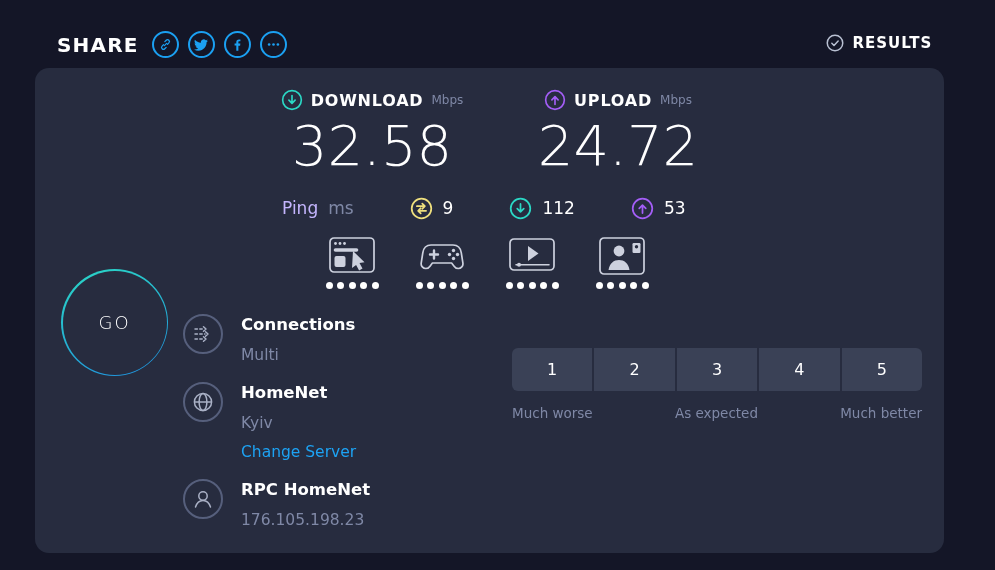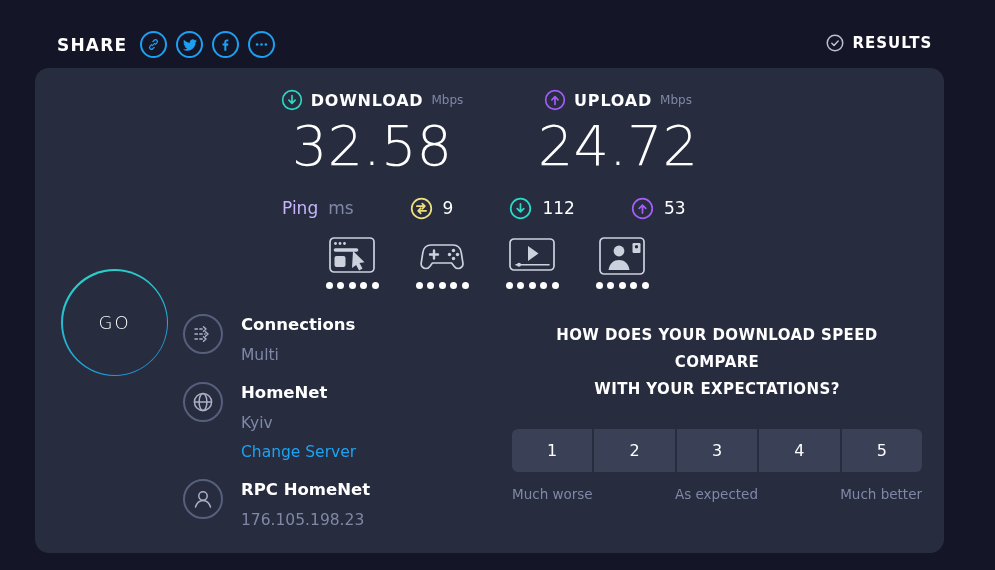--- a/index.html
+++ b/index.html
@@ -8,21 +8,21 @@
     background:#141627;
     font-family:"DejaVu Sans","Liberation Sans",sans-serif;
     color:#fff;
     position:relative;
   }
   .root { position:absolute; inset:0; }
 
   
   .topbar { position:absolute; left:0; top:0; width:995px; height:68px; }
   .share-group { position:absolute; left:57px; top:31px; display:flex; align-items:center; gap:9px; }
-  .share-label { font-size:17px; font-weight:bold; letter-spacing:1.2px; color:#fff; margin-right:4px; }
+  .share-label { font-size:20px; font-weight:bold; letter-spacing:1.2px; color:#fff; margin-right:4px; }
   .round-icon {
     width:27px; height:27px; border-radius:50%;
     border:2px solid #1ba0f2; display:flex; align-items:center; justify-content:center;
     cursor:pointer; flex:0 0 auto;
   }
   .result-id { position:absolute; left:0; top:37px; width:995px; text-align:center; font-size:15px; color:#7f88a6; }
   .result-id .rid-value { color:#1da2f3; }
   .topnav { position:absolute; right:57px; top:33px; display:flex; align-items:center; gap:24px;flex-direction:column; }
   .topnav-item { display:flex; align-items:center; gap:8px; cursor:pointer; }
   .topnav-label { font-size:15px; font-weight:bold; letter-spacing:1px; color:#fff; }
@@ -370,24 +370,20 @@
           <path d="M4.5 20c1.4-4.6 4.2-6.6 7.5-6.6s6.1 2 7.5 6.6"></path>
         </svg>
       </div>
       <div class="info-text">
         <div class="info-title">RPC HomeNet</div>
         <div class="info-sub">176.105.198.23</div>
       </div>
     </div>
 
     <div class="survey">
-      <div class="survey-title">
-        <div>HOW DOES YOUR DOWNLOAD SPEED COMPARE</div>
-        <div>WITH YOUR EXPECTATIONS?</div>
-      </div>
       <div class="rating-group">
         <button class="rating-btn">1</button>
         <button class="rating-btn">2</button>
         <button class="rating-btn">3</button>
         <button class="rating-btn">4</button>
         <button class="rating-btn">5</button>
       </div>
       <div class="scale-row">
         <span>Much worse</span>
         <span>As expected</span>

